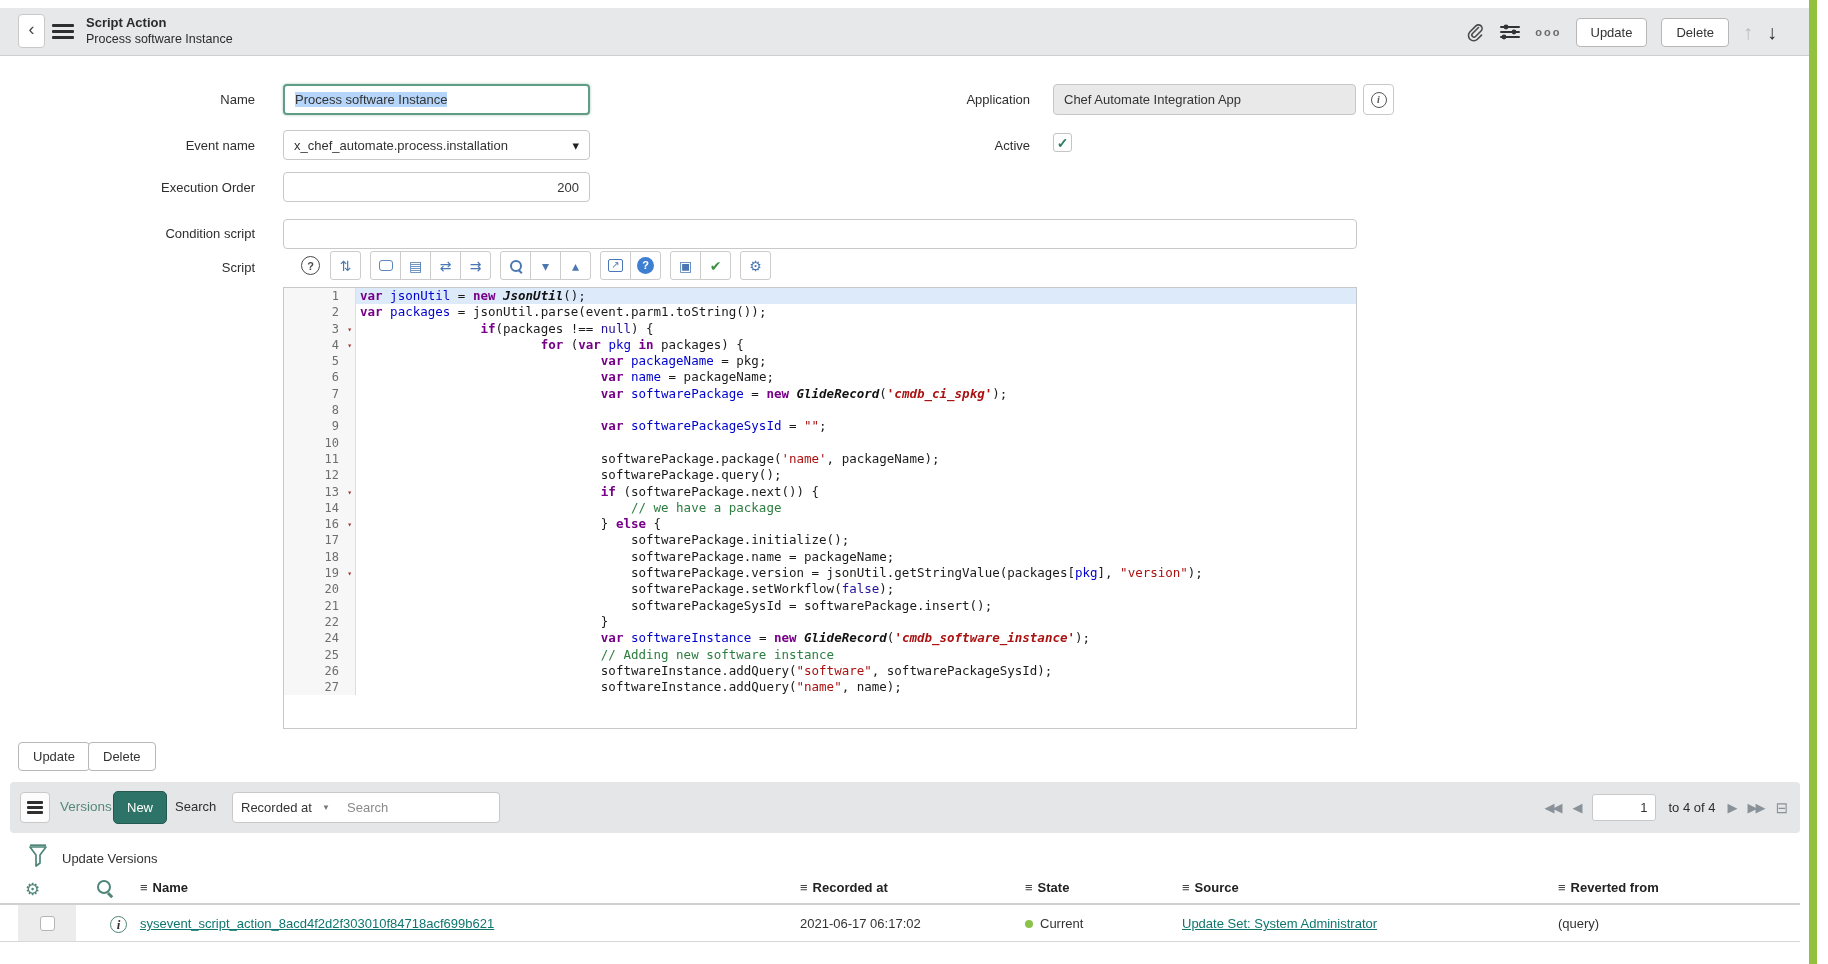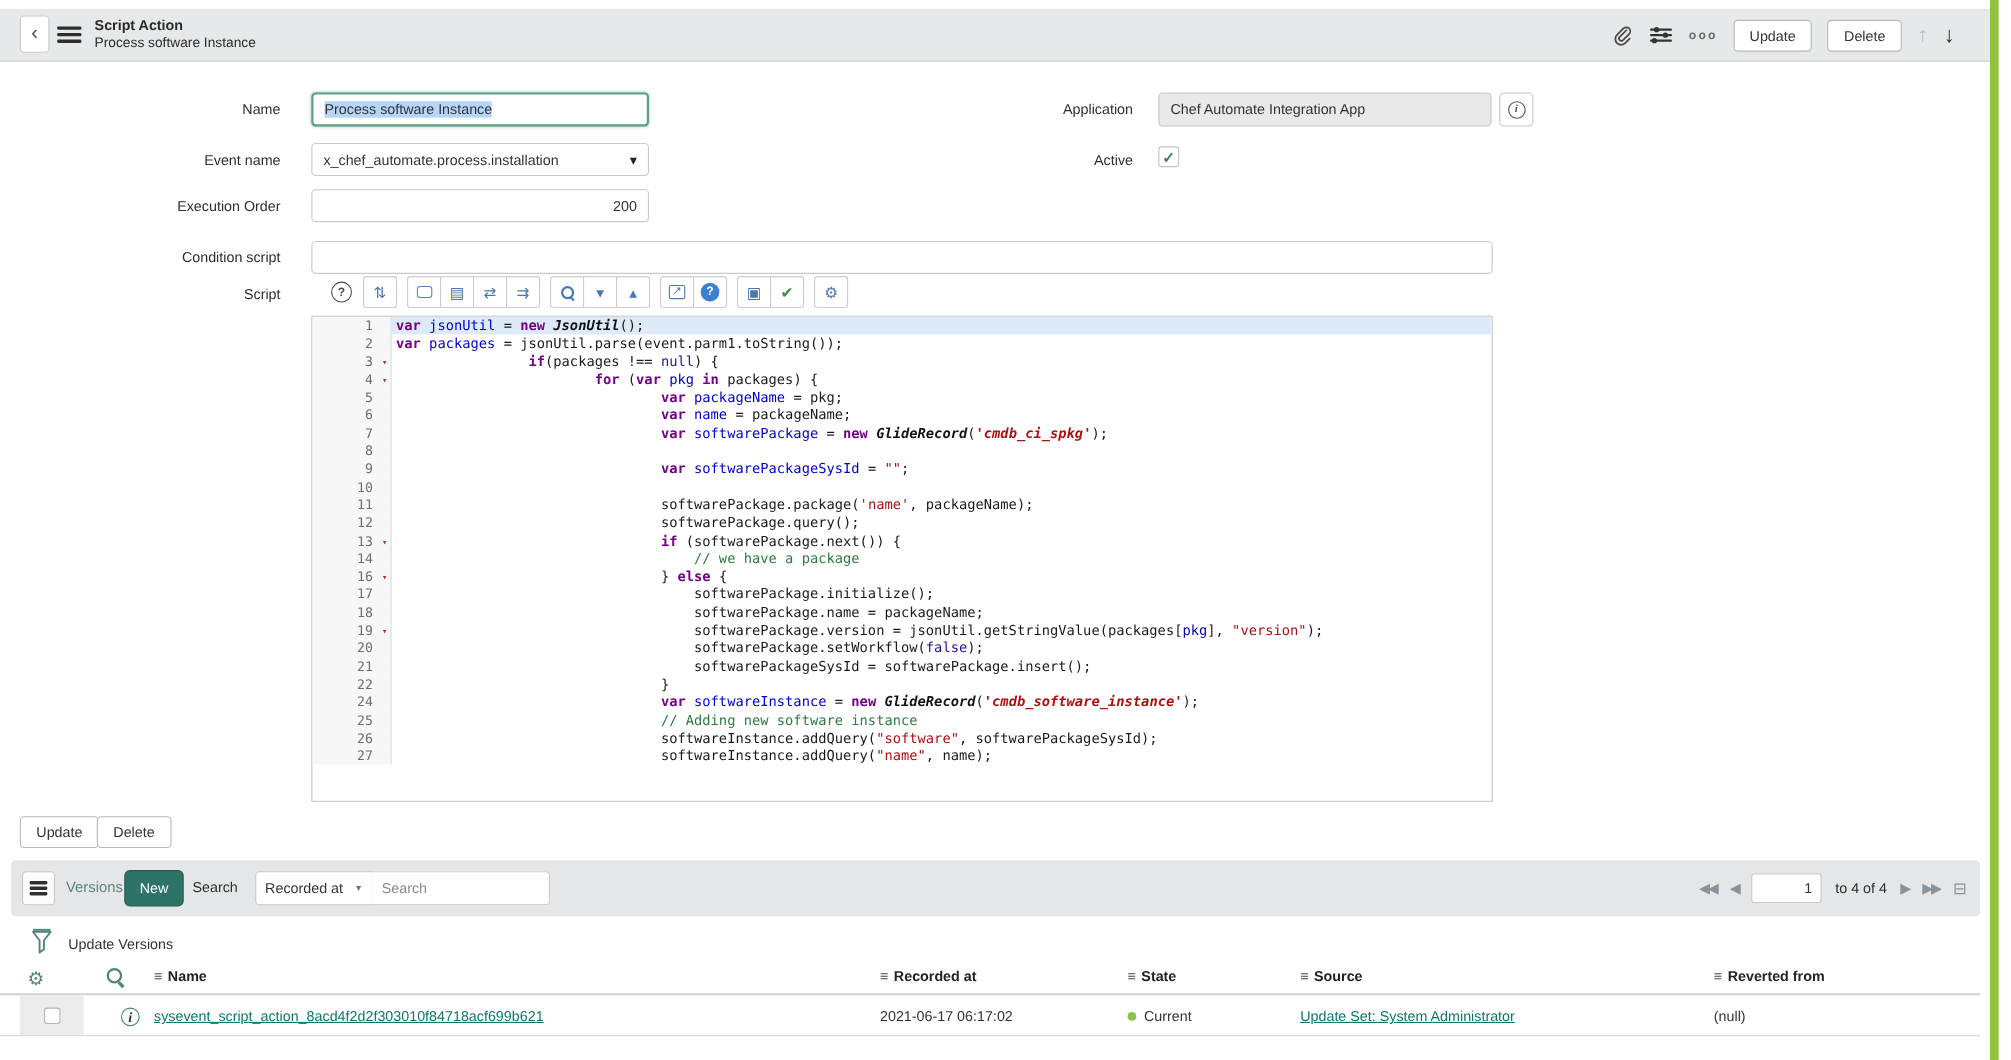--- a/index.html
+++ b/index.html
@@ -372,17 +372,17 @@
   <div id="version-rows">
       <div class="list-row">
         <div class="cell-check">
           <span class="cb"></span>
         </div>
         <span class="row-info">i</span>
         <a class="lnk c-name">sysevent_script_action_8acd4f2d2f303010f84718acf699b621</a>
         <span class="c-rec">2021-06-17 06:17:02</span>
         <span class="c-state"><i class="dot"></i>Current</span>
         <a class="lnk c-src">Update Set: System Administrator</a>
-        <span class="c-rev">(null)</span>
+        <span class="c-rev">(query)</span>
       </div>
     </div>
 
 </div>
 
 </body></html>

